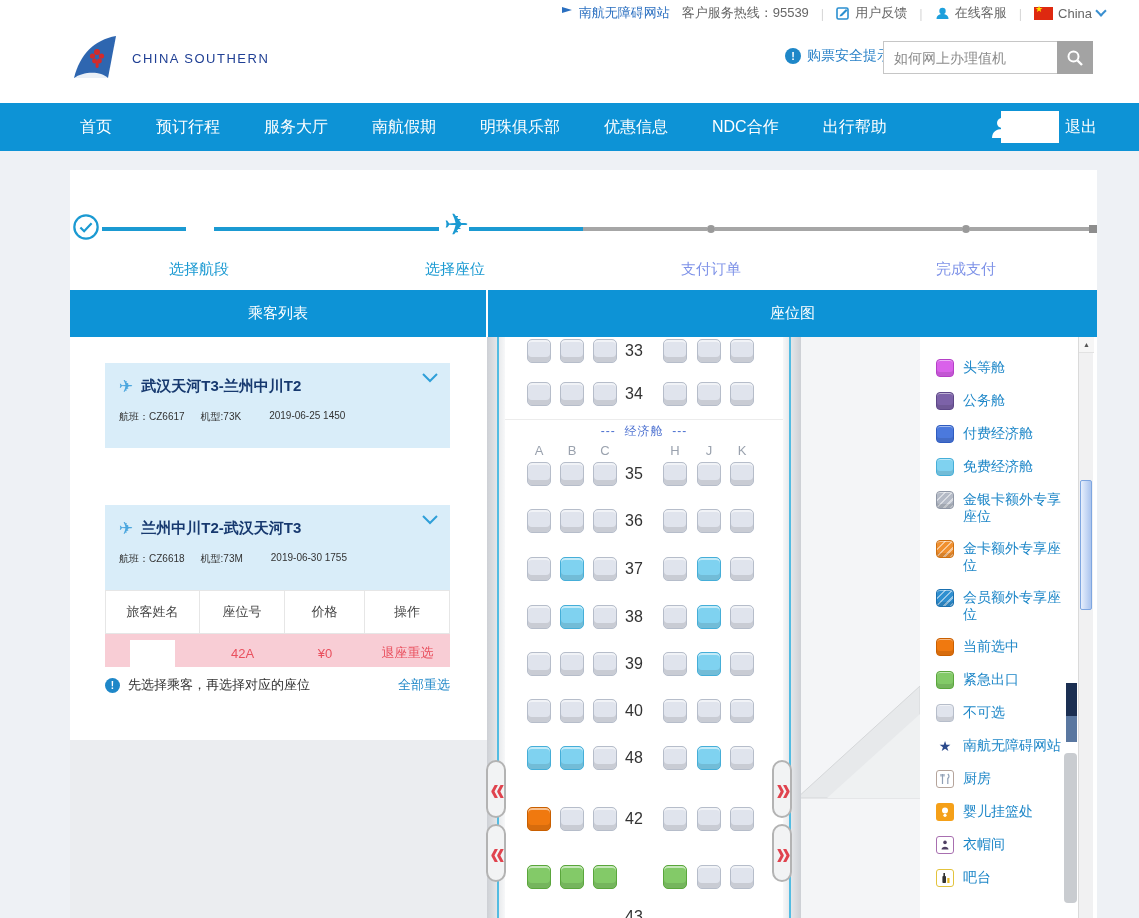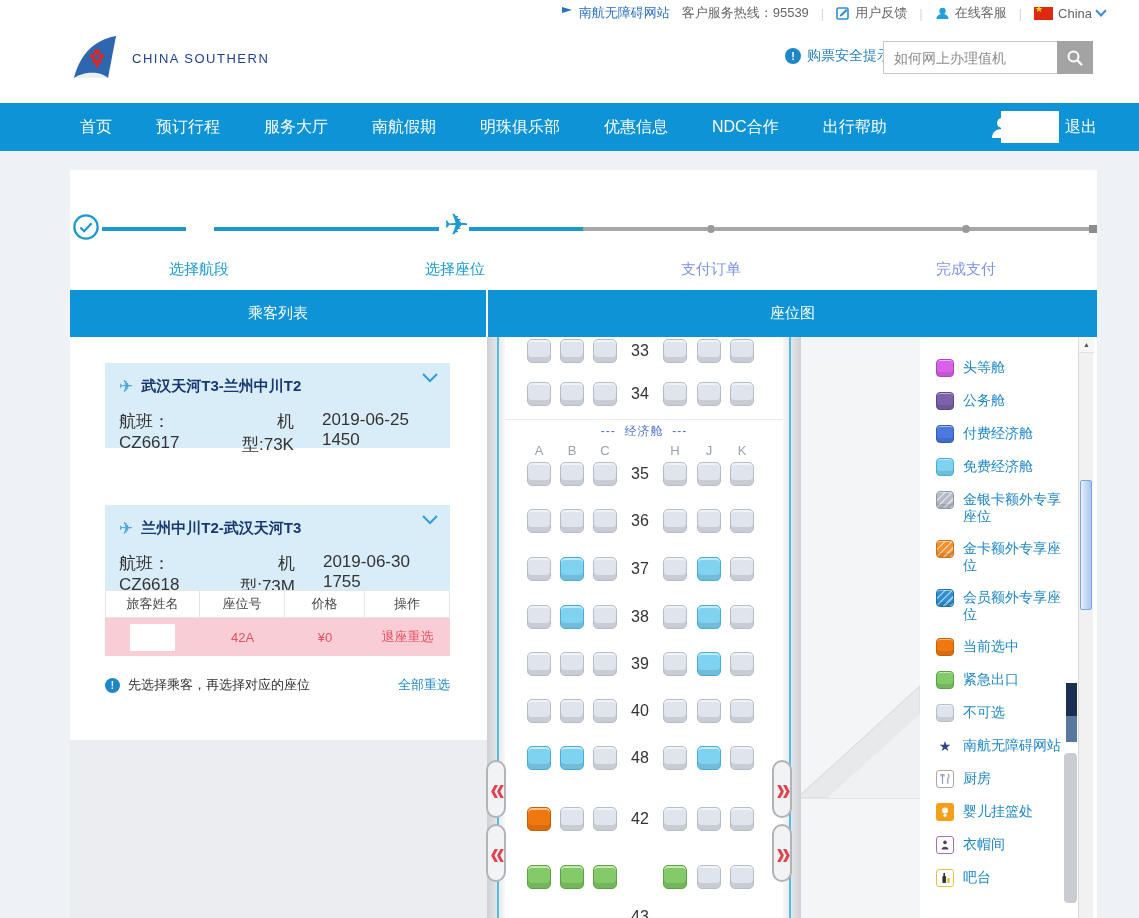--- a/index.html
+++ b/index.html
@@ -68,26 +68,26 @@
   .content > div { position:absolute; }
 
   .left-white { left:70px; top:0; width:417px; height:403px; background:#fff; }
   .left-gray  { left:70px; top:403px; width:417px; height:178px; background:#ebedf0; }
 
   .flight-card { left:105px; width:345px; height:85px; background:#d9edf9; padding:13px 14px; }
   .fc1 { top:26px; } .fc2 { top:168px; }
   .fc-title { display:flex; align-items:center; gap:8px; font-size:15px; font-weight:bold; color:#17396f; }
   .fc-plane { color:#4ba6de; font-size:17px; }
   .fc-chev { position:absolute; right:12px; top:10px; }
-  .fc-info { display:flex; gap:0; margin-top:13px; font-size:17px; color:#333; }
+  .fc-info { display:flex; gap:0; margin-top:13px; font-size:10px; color:#333; }
   .fc-info span:nth-child(2){ margin-left:16px;text-align:right; } .fc-info span:nth-child(3){ margin-left:28px; }
 
   .ptable { left:105px; top:253px; width:345px; background:#fff; font-size:13px; }
   .pt-row { display:flex; }
-  .pt-h { height:28px; }
+  .pt-h { height:44px; }
   .pt-h .cell { border:1px solid #e6e6e6; border-left:none; color:#444; }
   .pt-h .cell:first-child { border-left:1px solid #e6e6e6; }
   .cell { display:flex; align-items:center; justify-content:center; }
   .c1{width:95px;} .c2{width:85px;} .c3{width:80px;} .c4{width:85px;}
   .pt-sel { height:38px; background:#f8cdd5; color:#e9505e; }
   .redact-name { width:45px; height:27px; background:#fff; }
   .pt-action { cursor:pointer; }
 
   .pfoot { left:105px; top:330px; width:345px; height:36px; background:#fff;
            display:flex; align-items:center; font-size:13px; color:#333; }
@@ -97,21 +97,21 @@
   
   .seat-bg { left:487px; top:0; width:433px; height:581px; background:#f4f5f7; }
   .wall-l { left:487px; top:0; width:18px; height:581px; background:linear-gradient(90deg,#cdd0d5,#f7f8f9); }
   .wall-r { left:783px; top:0; width:18px; height:581px; background:linear-gradient(270deg,#cdd0d5,#f7f8f9); }
   .cyan-l { left:497px; top:0; width:2px; height:581px; background:#53bce2; }
   .cyan-r { left:789px; top:0; width:2px; height:581px; background:#53bce2; }
   .cabin-int { left:505px; top:0; width:278px; height:581px; background:#fff; }
   .cabin-div { left:505px; top:82px; width:278px; height:1px; background:#ececec; }
   .cabin-sep { left:505px; top:86px; width:278px; text-align:center; font-size:12px; color:#4a6fd0; letter-spacing:1px; }
   .col-letter { position:absolute; width:24px; text-align:center; font-size:13px; color:#9aa2ae; top:106px; }
-  .row-num { position:absolute; width:30px; text-align:center; font-size:16px; color:#333; line-height:24px; }
+  .row-num { position:absolute; width:30px; font-size:16px; color:#333; line-height:24px; }
   .seat { position:absolute; width:24px; height:24px; border-radius:5px;
           border:1px solid #b6bdca; background:#e0e4ed;
           box-shadow:inset 0 -5px 0 rgba(0,0,0,0.10), inset 0 2px 0 rgba(255,255,255,0.55); }
   .seat.free { background:#7fd2f0; border-color:#45aed8; }
   .seat.selected { background:#f0790f; border-color:#c95f00; }
   .seat.exit { background:#83ca68; border-color:#5aa63c; }
   .door { width:20px; height:58px; border:2px solid #b3b3b3; border-radius:10px; background:#f2f3f4;
           display:flex; align-items:center; justify-content:center; }
   .door-chev { font-size:26px; font-weight:bold; color:#e0434e; letter-spacing:-3px; transform:scaleY(1.25); }
   .wing-r { left:797px; top:343px; }

